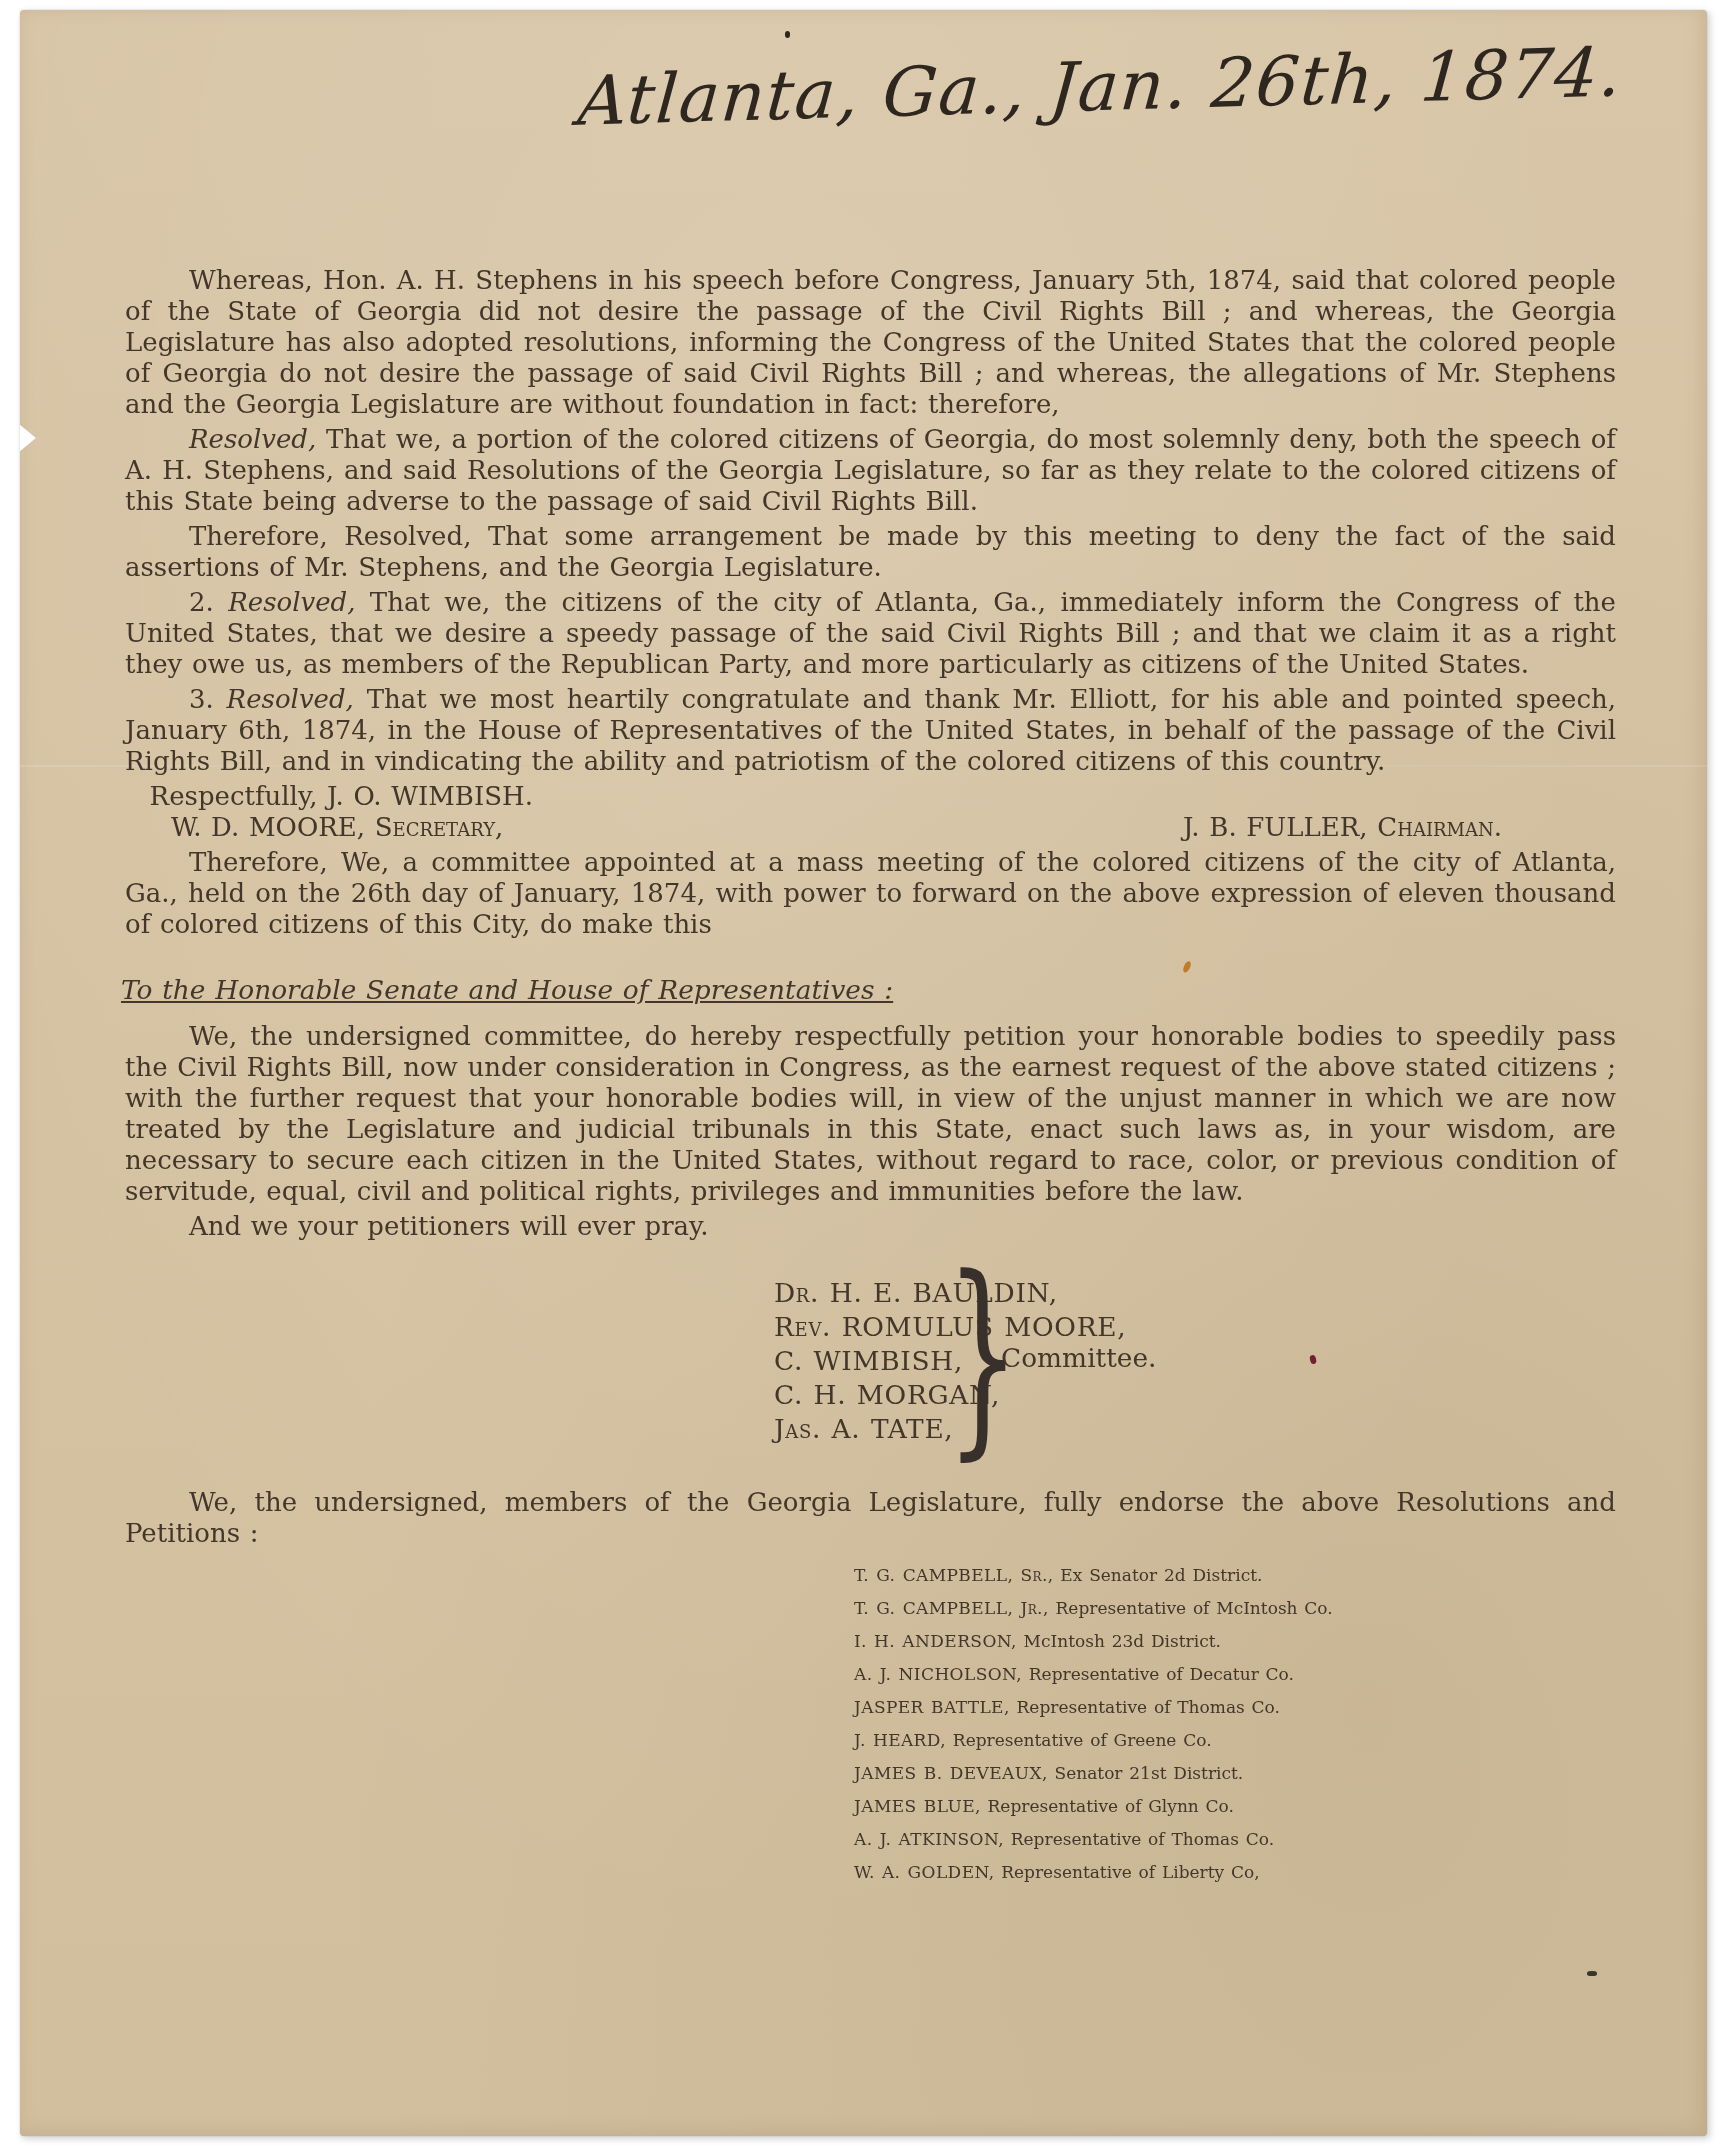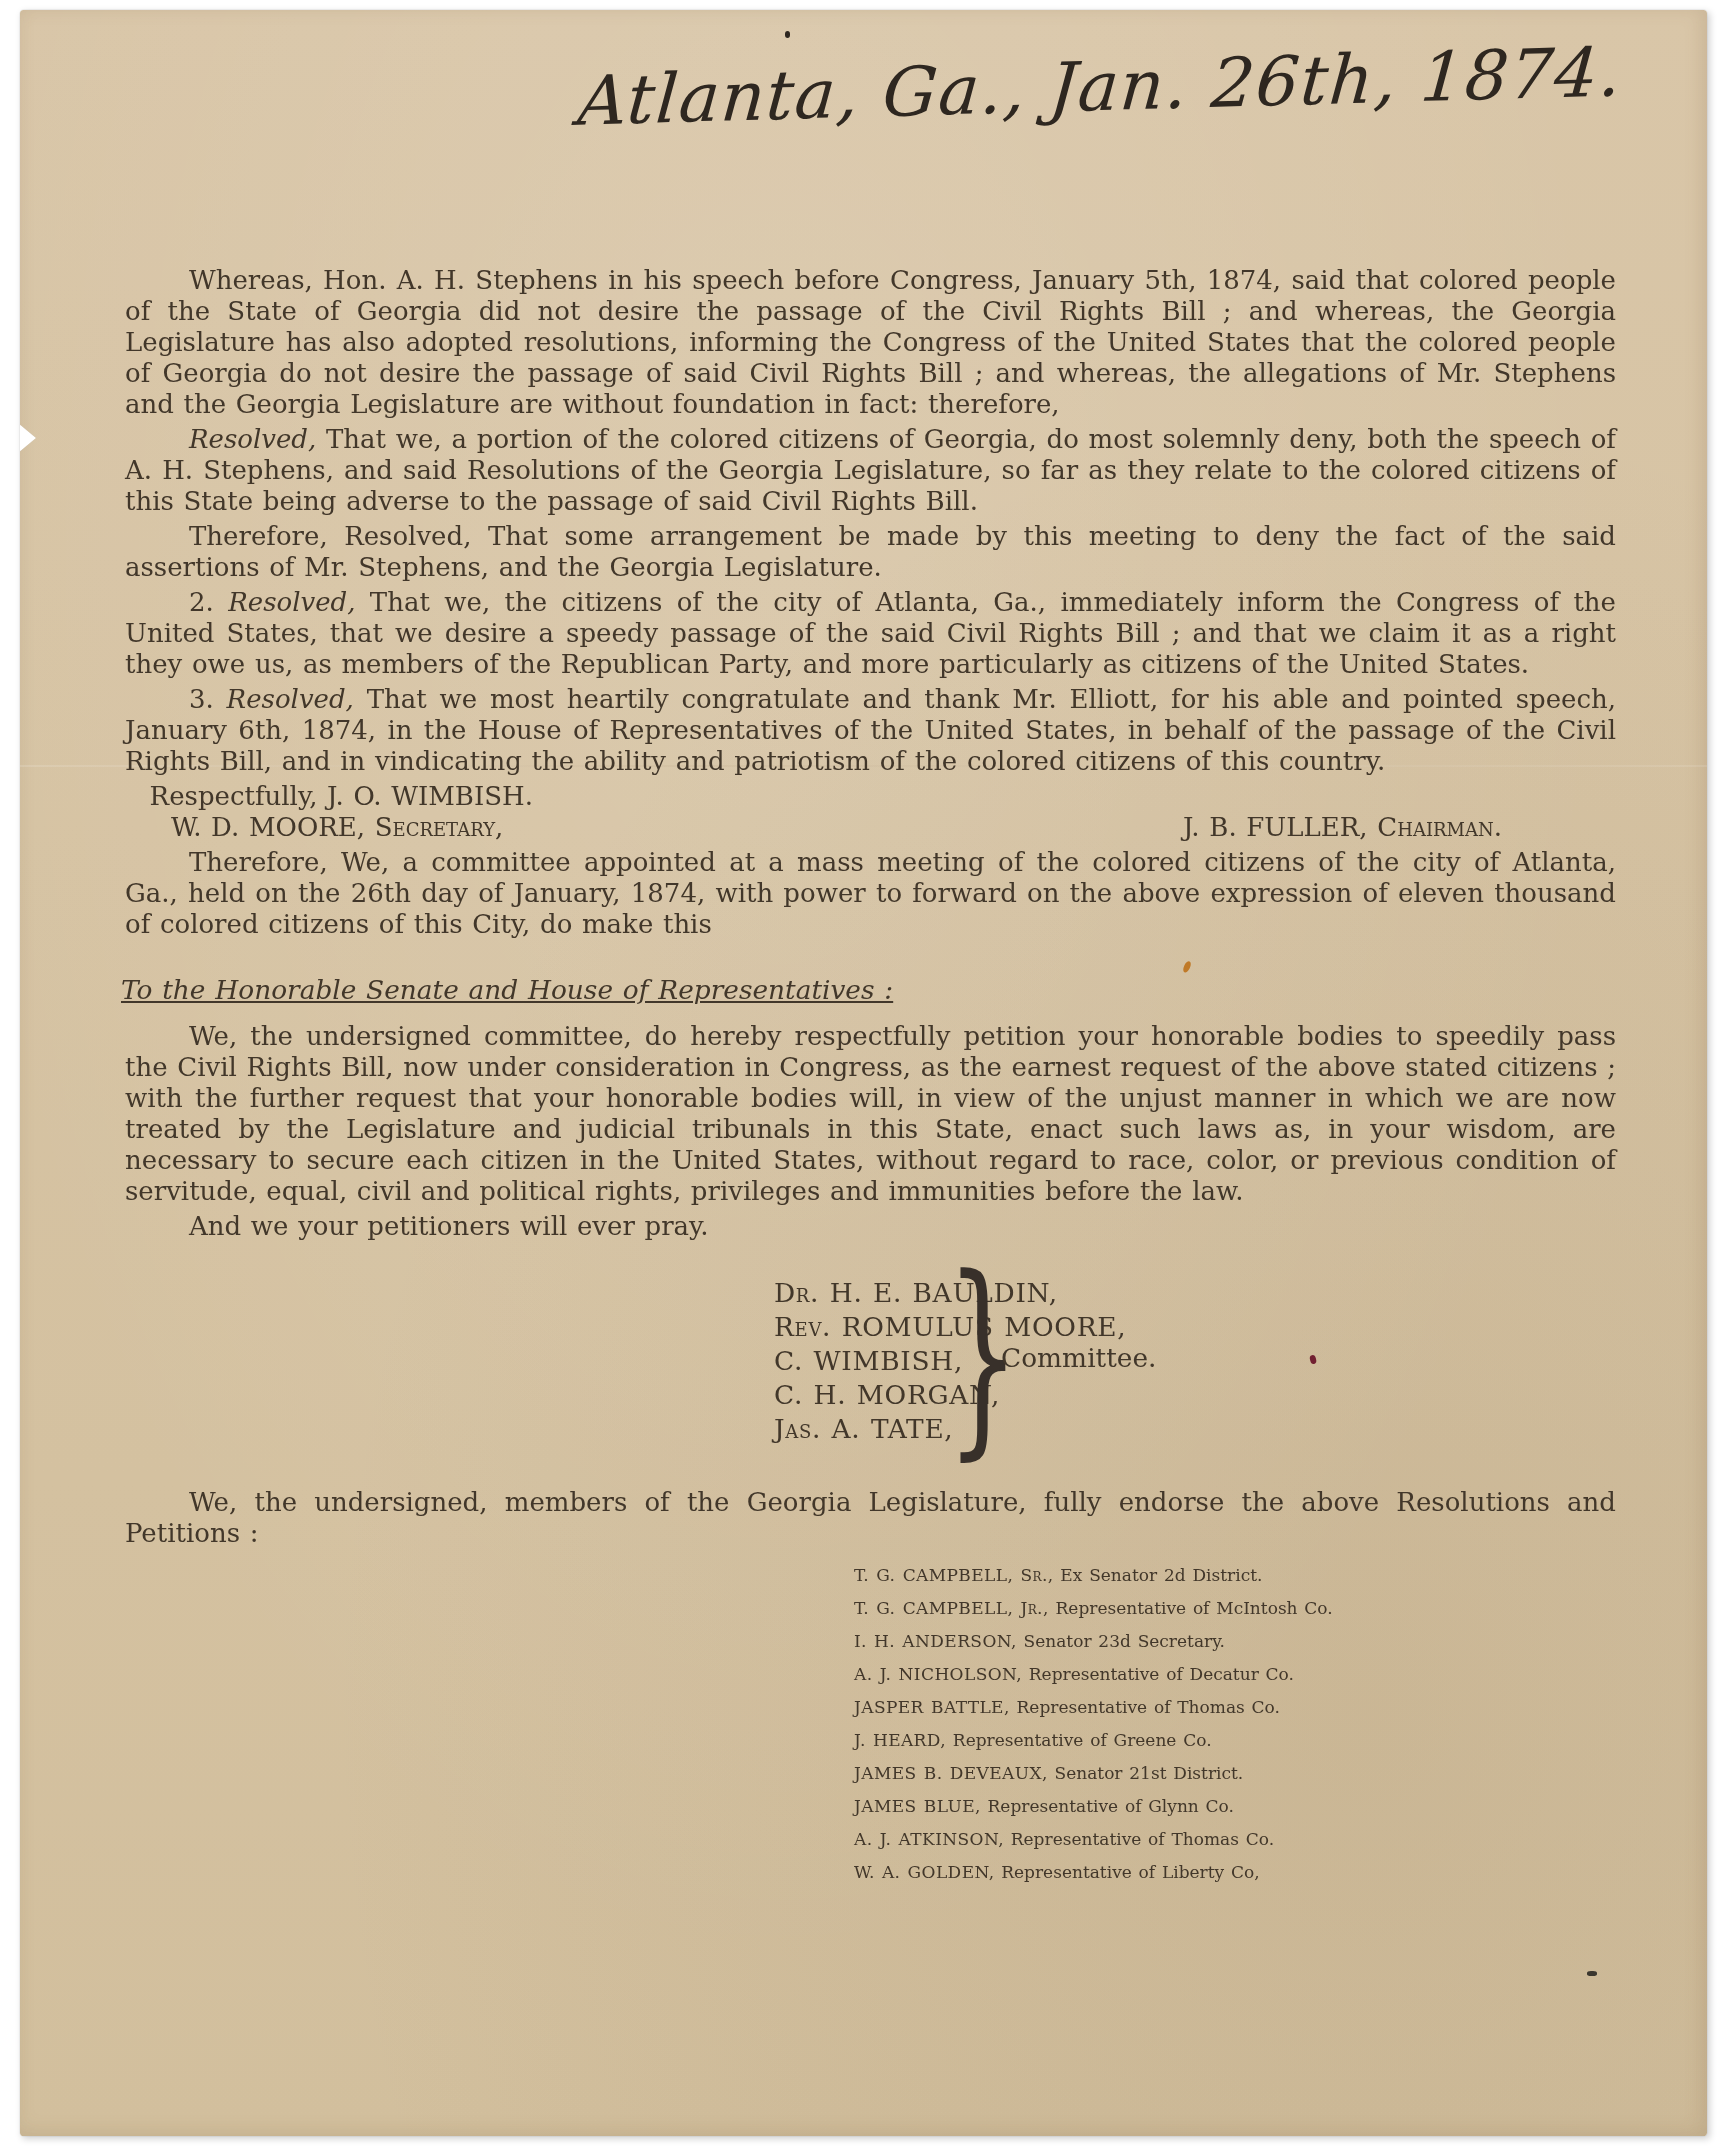--- a/index.html
+++ b/index.html
@@ -136,21 +136,21 @@
         </div>
       <div class="committee-brace">}</div>
       <div class="committee-label">Committee.</div>
     </div>
 
     <p class="para endorse">We, the undersigned, members of the Georgia Legislature, fully endorse the above Resolutions and Petitions :</p>
 
     <div class="legislature-list">
         <div class="leg-item"><span class="leg-name">T. G. CAMPBELL, Sr.,</span><span> Ex Senator 2d District.</span></div>
         <div class="leg-item"><span class="leg-name">T. G. CAMPBELL, Jr.,</span><span> Representative of McIntosh Co.</span></div>
-        <div class="leg-item"><span class="leg-name">I. H. ANDERSON,</span><span> Senator 23d Secretary.</span></div>
+        <div class="leg-item"><span class="leg-name">I. H. ANDERSON,</span><span> McIntosh 23d District.</span></div>
         <div class="leg-item"><span class="leg-name">A. J. NICHOLSON,</span><span> Representative of Decatur Co.</span></div>
         <div class="leg-item"><span class="leg-name">JASPER BATTLE,</span><span> Representative of Thomas Co.</span></div>
         <div class="leg-item"><span class="leg-name">J. HEARD,</span><span> Representative of Greene Co.</span></div>
         <div class="leg-item"><span class="leg-name">JAMES B. DEVEAUX,</span><span> Senator 21st District.</span></div>
         <div class="leg-item"><span class="leg-name">JAMES BLUE,</span><span> Representative of Glynn Co.</span></div>
         <div class="leg-item"><span class="leg-name">A. J. ATKINSON,</span><span> Representative of Thomas Co.</span></div>
         <div class="leg-item"><span class="leg-name">W. A. GOLDEN,</span><span> Representative of Liberty Co,</span></div>
       </div>
 
   </div>

